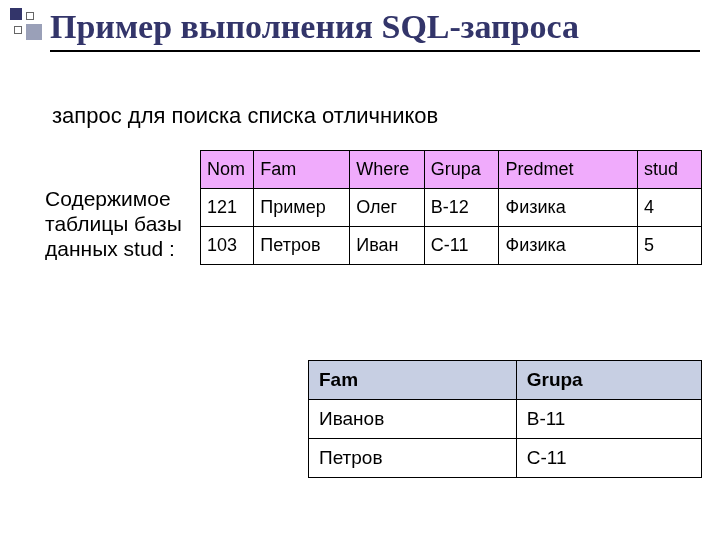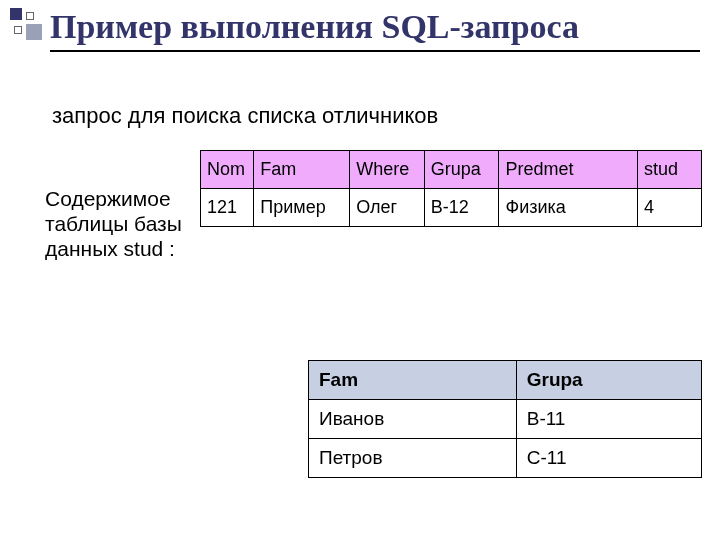--- a/index.html
+++ b/index.html
@@ -179,20 +179,28 @@
       </thead>
       <tbody>
         <tr>
           <td>121</td>
           <td>Пример</td>
           <td>Олег</td>
           <td>В-12</td>
           <td>Физика</td>
           <td class="markcol">4</td>
         </tr>
+        <tr>
+          <td>103</td>
+          <td>Петров</td>
+          <td>Иван</td>
+          <td>С-11</td>
+          <td>Физика</td>
+          <td class="markcol">5</td>
+        </tr>
       </tbody>
     </table>
   </div>
 
 
   <div class="table2-wrap">
     <table class="data2">
       <thead>
         <tr>
           <th>Fam</th>

